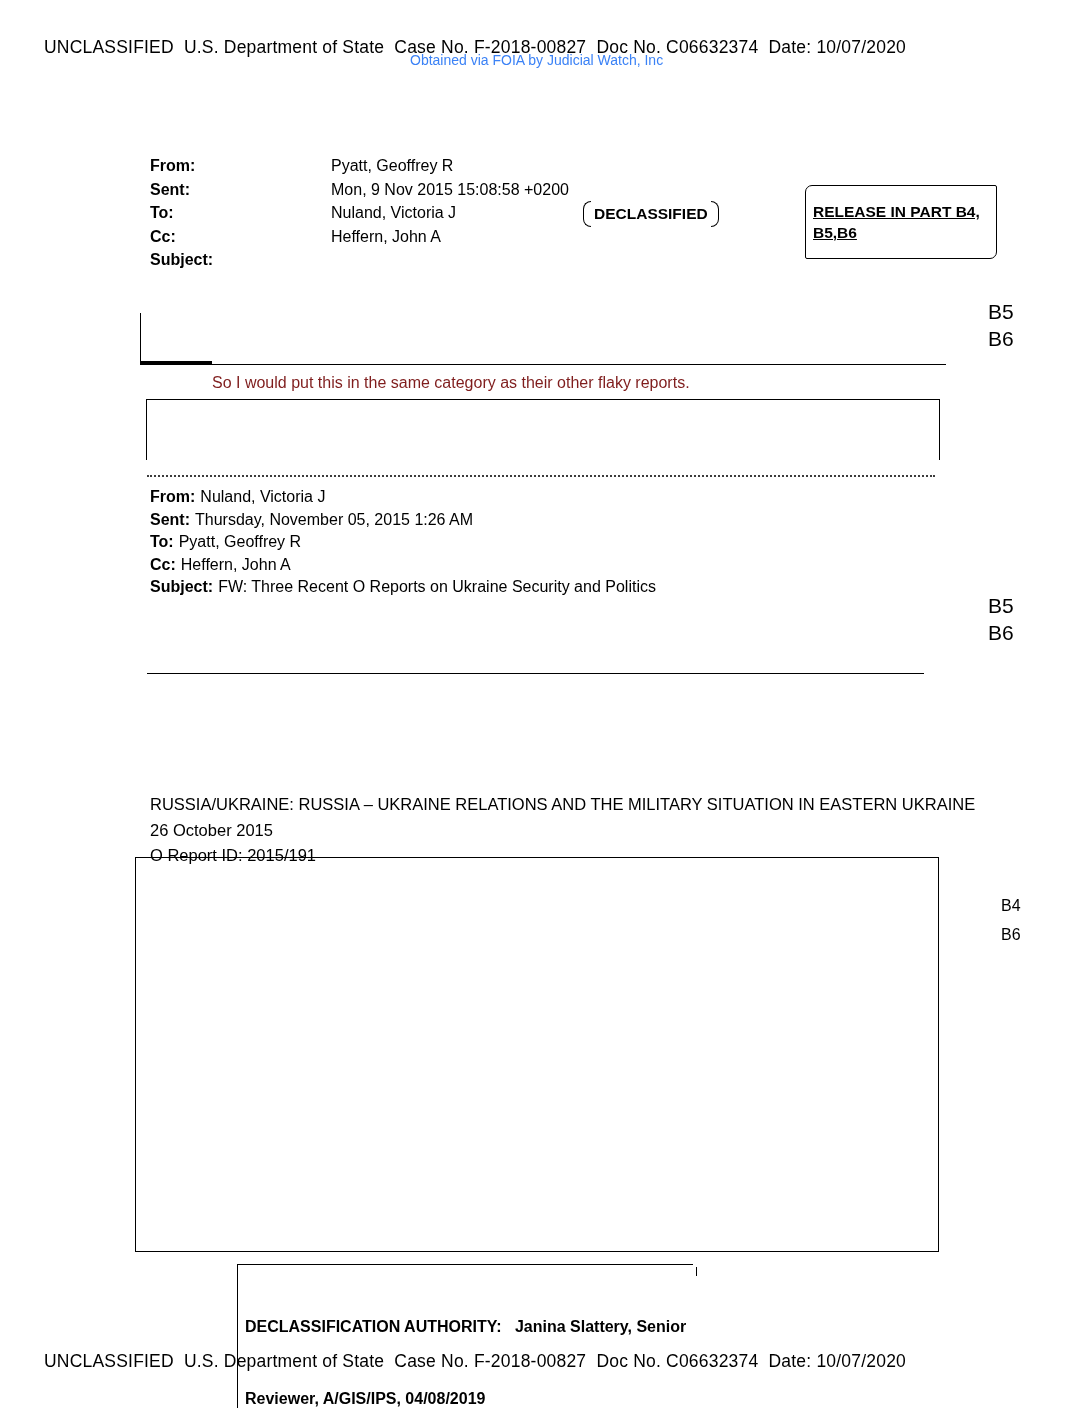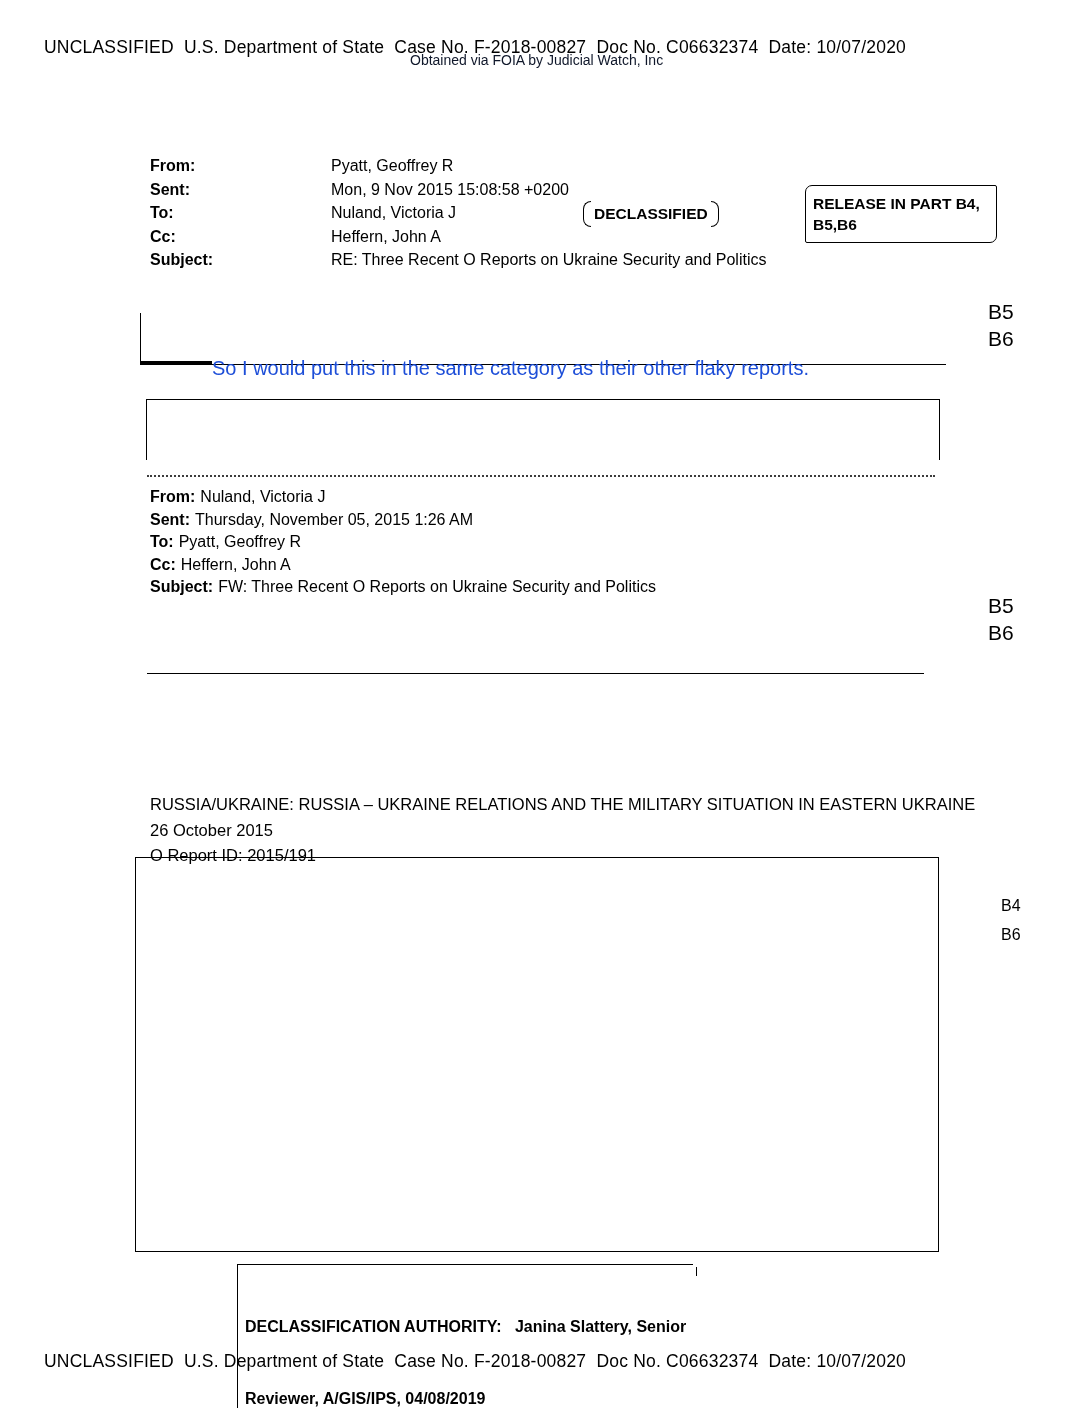--- a/index.html
+++ b/index.html
@@ -5,59 +5,59 @@
   html,body { margin:0; padding:0; background:#ffffff; }
   .page {
     position:relative; width:1088px; height:1408px; background:#ffffff;
     font-family:"Liberation Sans", sans-serif; color:#000; overflow:hidden;
   }
   .doc-header, .doc-footer {
     position:absolute; left:44px; font-size:17.5px; white-space:pre; letter-spacing:0.2px;
   }
   .doc-header { top:37px; }
   .doc-footer { top:1351px; }
-  .foia { position:absolute; left:410px; top:52px; font-size:14px; color:#0f172a; white-space:nowrap; }
+  .foia { position:absolute; left:410px; top:52px; font-size:14px; color:#3b82f6; white-space:nowrap; }
 
   
   .email1 { position:absolute; left:150px; top:154px; font-size:16px; line-height:23.5px; }
   .email1 .row { display:flex; }
   .email1 .label { width:181px; font-weight:bold; }
   .email1 .value { white-space:nowrap; }
 
   
   .declassified {
     position:absolute; left:583px; top:181px; font-weight:bold; font-size:15.5px;
     padding:4px 11px; white-space:nowrap;margin-top:20px;
   }
   .declassified::before, .declassified::after {
     content:""; position:absolute; top:0; bottom:0; width:7px; border:1.5px solid #000;
   }
   .declassified::before { left:0; border-right:none; border-radius:8px 0 0 8px; }
   .declassified::after  { right:0; border-left:none;  border-radius:0 8px 8px 0; }
 
   .release-box {
-    position:absolute; left:805px; top:185px; width:176px; padding:7px 7px;
+    position:absolute; left:805px; top:185px; width:176px; padding:15px 7px;
     font-weight:bold; font-size:15.5px; line-height:21px;
-    border:1.6px solid #000; border-radius:7px 2px 7px 2px; white-space:nowrap;
+    border:1.6px solid #000; border-radius:7px 2px 7px 2px; white-space:nowrap;text-decoration:underline;
   }
 
   
   .bcodes { position:absolute; font-size:21px; line-height:27px; }
   .bcodes.b1 { left:988px; top:298px; }
   .bcodes.b2 { left:988px; top:592px; }
   .bcodes.b3 { left:1001px; top:859px; font-size:16px; line-height:29px;margin-top:32px; }
 
   
   .redact1 {
     position:absolute; left:140px; top:313px; width:805px; height:51px;
     border-left:1.2px solid #000; border-bottom:1.2px solid #000;
   }
   .redact1-thick { position:absolute; left:140px; top:361px; width:72px; height:4px; background:#000; }
 
-  .flaky { position:absolute; left:212px; top:357px; font-size:20px; color:#1d4ed8; white-space:nowrap; }
+  .flaky { position:absolute; left:212px; top:374px; font-size:16px; color:#7f1d1d; white-space:nowrap; }
 
   
   .box2 {
     position:absolute; left:146px; top:399px; width:792px; height:60px;
     border-top:1.2px solid #000; border-left:1.2px solid #000; border-right:1.2px solid #000;
   }
   .dotted { position:absolute; left:147px; top:475px; width:788px; height:0; border-top:2px dotted #3c3c3c; }
 
   
   .email2 { position:absolute; left:150px; top:486px; font-size:16px; line-height:22.5px; }
@@ -108,21 +108,20 @@
     <div class="row">
       <span class="label">To:</span>
       <span class="value">Nuland, Victoria J</span>
     </div>
     <div class="row">
       <span class="label">Cc:</span>
       <span class="value">Heffern, John A</span>
     </div>
     <div class="row">
       <span class="label">Subject:</span>
-      <span class="value">RE: Three Recent O Reports on Ukraine Security and Politics</span>
     </div>
   </div>
 
   <div class="declassified">DECLASSIFIED</div>
 
   <div class="release-box">
     <div>RELEASE IN PART B4,</div>
     <div>B5,B6</div>
   </div>
 

